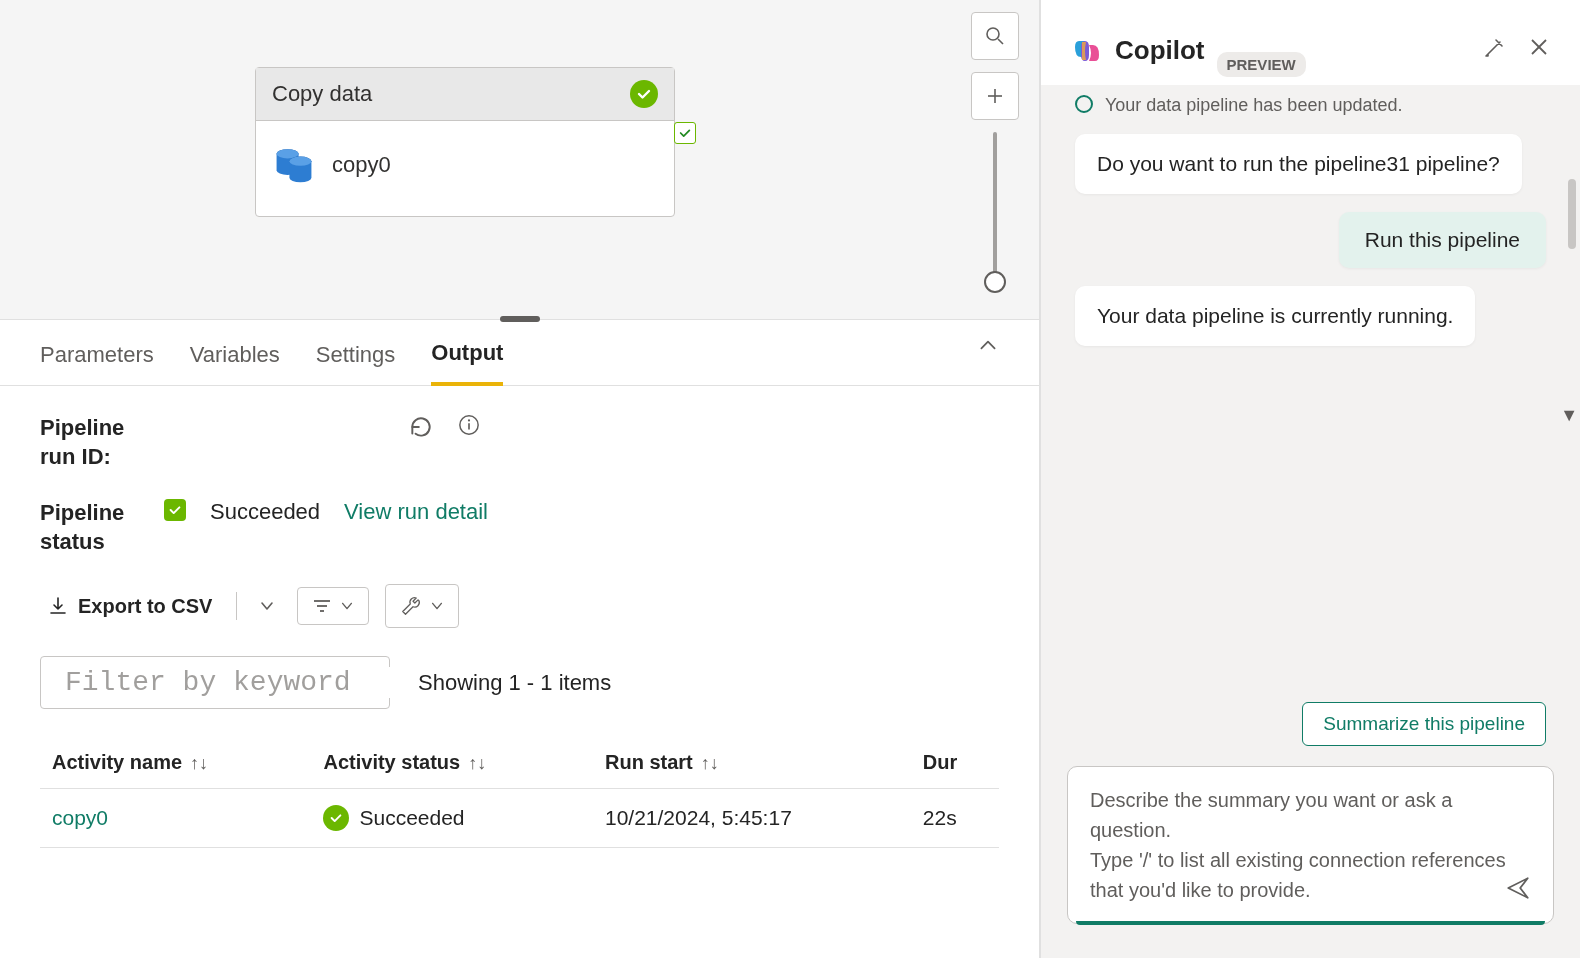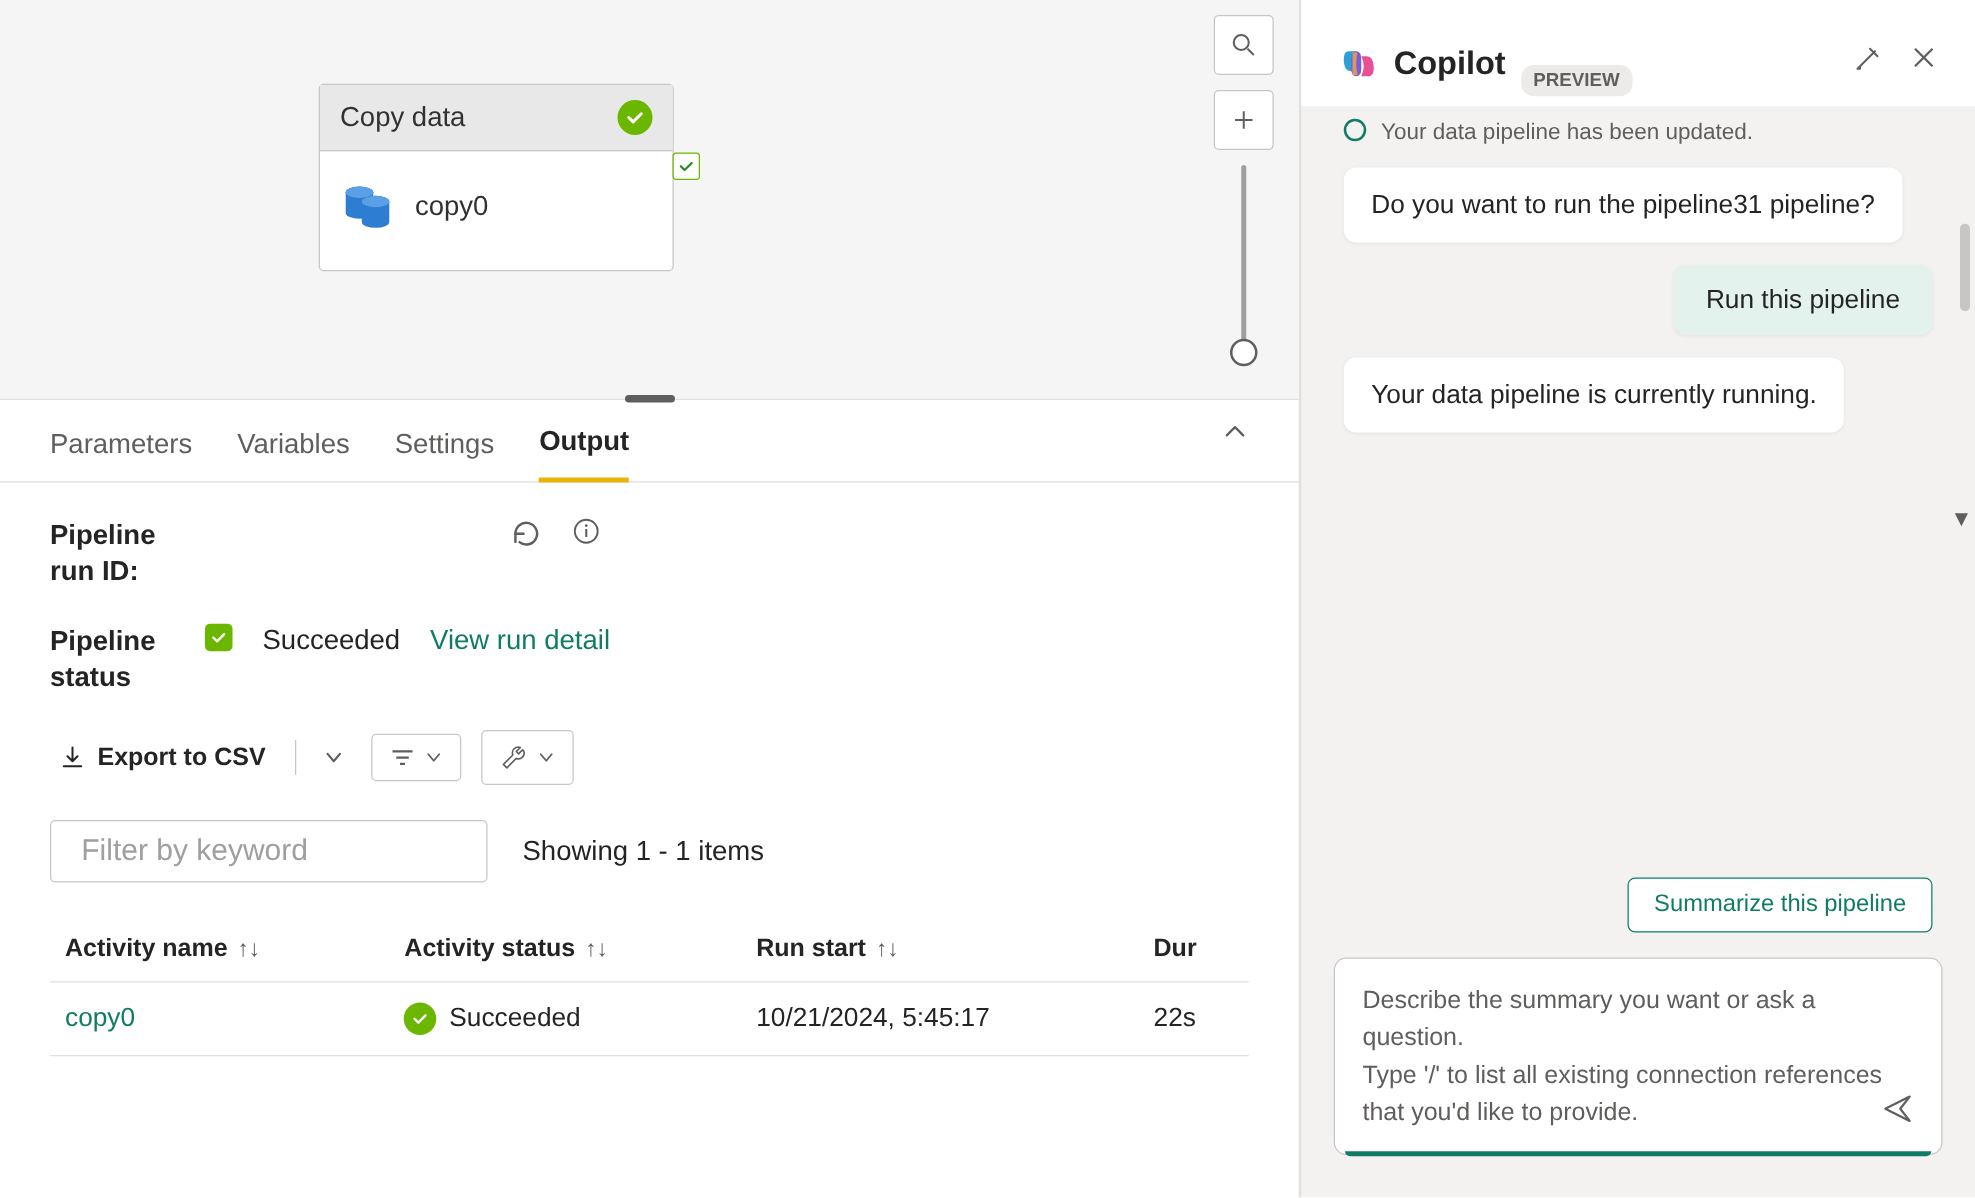--- a/index.html
+++ b/index.html
@@ -1,20 +1,20 @@
 <!DOCTYPE html>
 <html><head>
 <meta charset="utf-8">
 <style>
   * { box-sizing: border-box; margin: 0; padding: 0; }
   body { font-family: "Segoe UI", -apple-system, BlinkMacSystemFont, sans-serif; font-size: 14px; color: #242424; display: flex; height: 958px; width: 1580px; overflow: hidden; }
   .main { flex: 1; display: flex; flex-direction: column; border-right: 1px solid #e0e0e0; min-width: 0; }
   .canvas { background: #f5f5f5; height: 320px; position: relative; border-bottom: 1px solid #e0e0e0; }
   .canvas-handle { position: absolute; left: 50%; transform: translateX(-50%); top: -3px; width: 40px; height: 6px; background: #605e5c; border-radius: 3px; top: 316px; }
-  .node { position: absolute; left: 255px; top: 67px; width: 284px; background: #fff; border: 1px solid #c8c6c4; border-radius: 4px; }
+  .node { position: absolute; left: 255px; top: 67px; width: 420px; background: #fff; border: 1px solid #c8c6c4; border-radius: 4px; }
   .node-header { display: flex; align-items: center; justify-content: space-between; padding: 12px 16px; background: #e8e8e8; border-bottom: 1px solid #c8c6c4; }
   .node-title { font-size: 22px; color: #323130; }
   .node-body { display: flex; align-items: center; gap: 16px; padding: 20px 16px 28px 16px; }
   .db-icon { width: 44px; height: 44px; }
   .node-name { font-size: 22px; color: #323130; }
   .check-circle { width: 28px; height: 28px; border-radius: 50%; background: #6bb700; display: inline-flex; align-items: center; justify-content: center; color: #fff; font-weight: bold; }
   .check-mark-small { width: 22px; height: 22px; border: 1px solid #6bb700; border-radius: 3px; display: inline-flex; align-items: center; justify-content: center; color: #218a21; position: absolute; right: -22px; top: 54px; background:#fff; }
   .canvas-tools { position: absolute; right: 20px; top: 12px; display: flex; flex-direction: column; gap: 12px; }
   .tool-btn { width: 48px; height: 48px; background: #fff; border: 1px solid #c8c6c4; border-radius: 4px; display: flex; align-items: center; justify-content: center; font-size: 20px; color:#323130; cursor:pointer; }
   .slider-track { width: 4px; height: 150px; background: #a19f9d; margin: 0 auto; position: relative; border-radius: 2px; }
@@ -32,21 +32,21 @@
   .refresh-icon, .info-icon { font-size: 24px; color: #605e5c; cursor:pointer; }
   .status-badge { width: 22px; height: 22px; background:#6bb700; border-radius:4px; display:inline-flex;align-items:center;justify-content:center;color:#fff;font-size:14px;}
   .succeeded-text { font-size: 22px; color:#242424; }
   .link-teal { font-size: 22px; color: #107c66; cursor:pointer; }
   .toolbar { display:flex; align-items:center; gap: 16px; font-weight: bold; }
   .export-btn { display:flex; align-items:center; gap:10px; font-size:20px; color:#242424; padding: 8px 8px; cursor:pointer;}
   .divider-v { width:1px; height:28px; background:#c8c6c4;}
   .chevron-btn { border:1px solid #c8c6c4; border-radius:4px; padding: 10px 14px; display:flex; align-items:center; gap:8px; font-size:18px; color:#605e5c; cursor:pointer;}
   .search-row { display:flex; align-items:center; gap:28px;}
   .search-box { display:flex; align-items:center; gap:10px; border:1px solid #c8c6c4; border-radius:4px; padding:10px 14px; width: 350px;}
-  .search-box input { border:none; outline:none; font-size:24px; flex:1;}
+  .search-box input { border:none; outline:none; font-size:28px; flex:1;font-family:Liberation Mono, monospace;}
   .search-box input::placeholder { color:#a19f9d; }
   .showing-text { font-size:22px; color:#242424;}
   .table { width:100%; border-collapse:collapse;}
   .table th { text-align:left; font-size:20px; font-weight:600; padding: 14px 12px;}
   .table td { font-size:21px; padding: 16px 12px; border-top:1px solid #e0e0e0; border-bottom:1px solid #e0e0e0;}
   .sort-icon { font-size:18px; margin-left:8px; color:#605e5c;}
   .activity-link { color:#107c66; cursor:pointer;}
   .status-cell { display:flex; align-items:center; gap:10px;}
   .status-circle-sm { width:26px;height:26px;border-radius:50%;background:#6bb700;display:inline-flex;align-items:center;justify-content:center;color:#fff;font-weight:bold;font-size:16px;}
 

